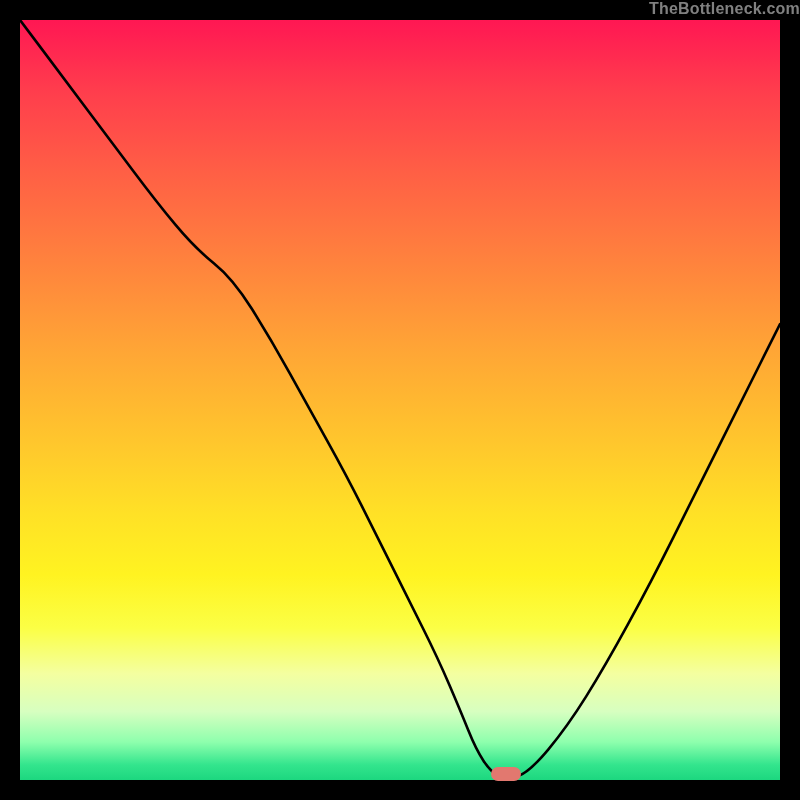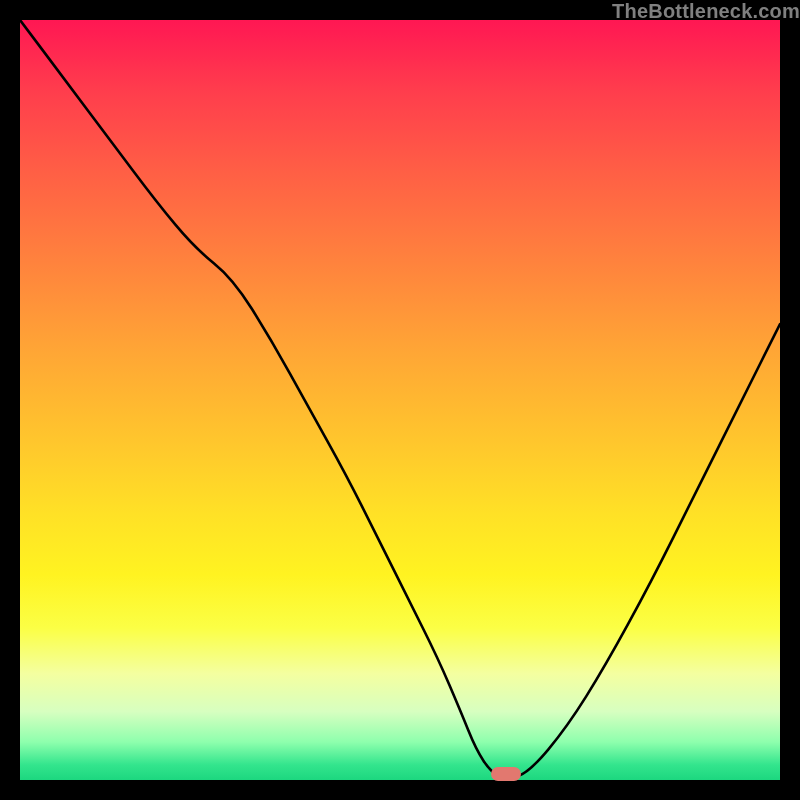--- a/index.html
+++ b/index.html
@@ -41,21 +41,21 @@
       #8effad 95%,
       #33e58d 98%,
       #1cd77f 100%
     );
   }
   .watermark {
     position: absolute;
     top: 0;
     right: 0;
     color: #808080;
-    font-size: 20px;
+    font-size: 16px;
     font-weight: 600;
     letter-spacing: 0.2px;
     user-select: none;
     text-align: center;
   }
   svg.curve {
     position: absolute;
     top: 0;
     left: 0;
     width: 760px;

